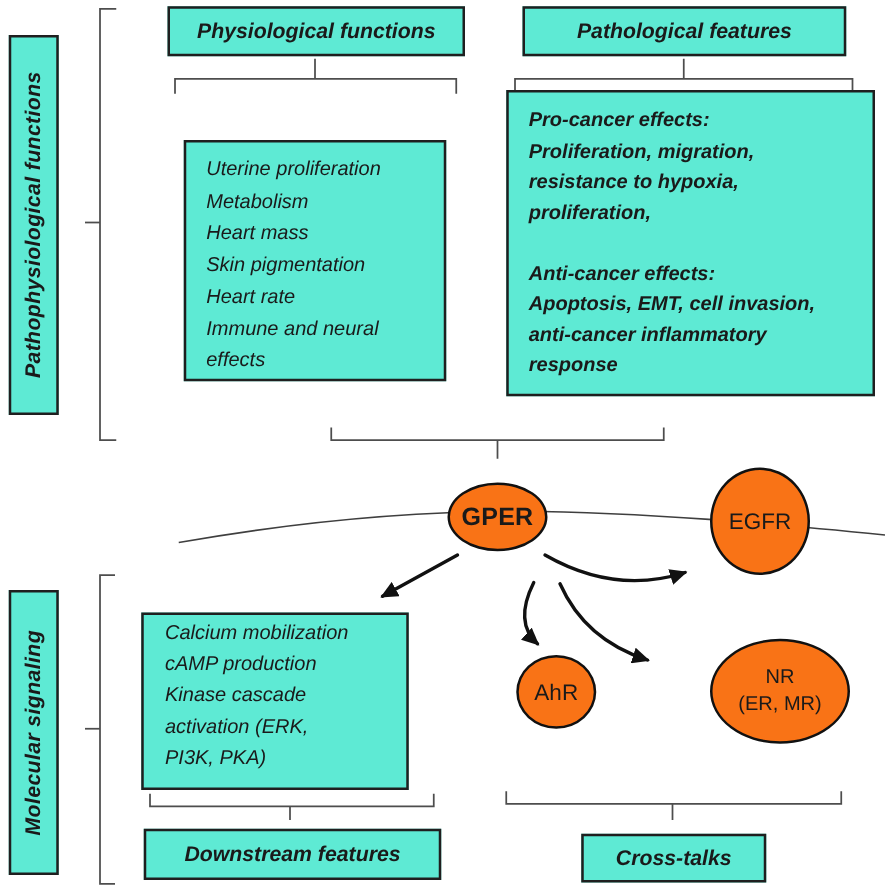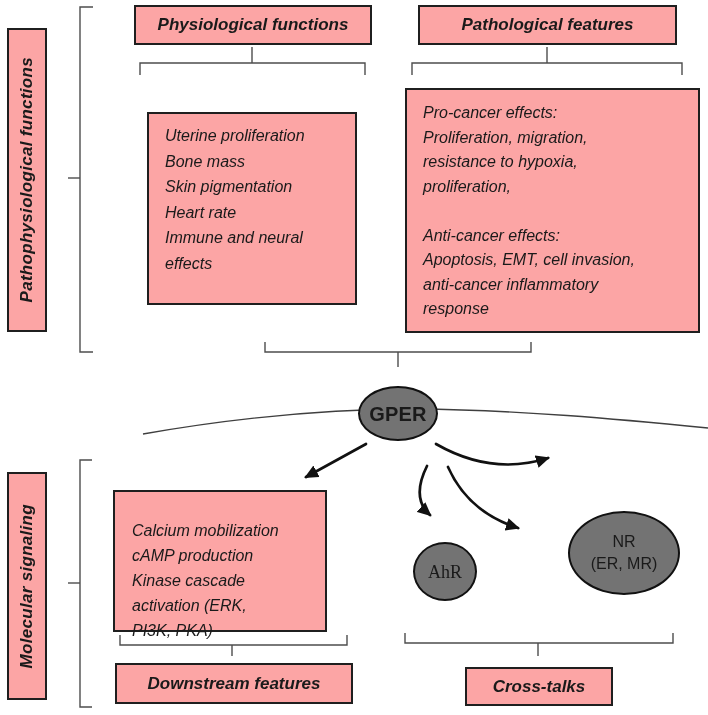--- a/index.html
+++ b/index.html
@@ -10,21 +10,21 @@
     background: #ffffff;
     font-family: "Liberation Sans", sans-serif;
     color: #1a1a1a;
     overflow: hidden;
   }
   #wires { position: absolute; left: 0; top: 0; z-index: 1; }
 
   .box {
     position: absolute;
     border: 2px solid #1f1f1f;
-    background: #fca5a5;
+    background: #5eead4;
     box-sizing: border-box;
     z-index: 2;
   }
   .title-box {
     display: flex;
     align-items: center;
     justify-content: center;
     font-style: italic;
     font-weight: 600;
     font-size: 17px;
@@ -46,21 +46,21 @@
     font-weight: 600;
     font-size: 17px;
     white-space: nowrap;
     letter-spacing: 0.3px;
   }
 
   .node {
     position: absolute;
     border: 2.5px solid #111111;
     border-radius: 50%;
-    background: #737373;
+    background: #f97316;
     box-sizing: border-box;
     display: flex;
     flex-direction: column;
     align-items: center;
     justify-content: center;
     z-index: 3;
     text-align: center;
   }
   .node .nl { line-height: 22px; white-space: nowrap; }
   #node-gper { font-weight: bold; font-size: 20px; letter-spacing: 0.2px; }
@@ -116,54 +116,58 @@
   </div>
   <div class="box vlabel" style="left:7px; top:472px; width:40px; height:228px;">
     <span>Molecular signaling</span>
   </div>
 
   <div class="box title-box" style="left:134px; top:5px; width:238px; height:40px;">Physiological functions</div>
   <div class="box title-box" style="left:418px; top:5px; width:259px; height:40px;">Pathological features</div>
 
   <div class="box list-box" style="left:147px; top:112px; width:210px; height:193px; padding:9px 4px 0 16px;">
     <div class="list-line">Uterine proliferation</div>
-    <div class="list-line">Bone mass</div>
+    <div class="list-line">Metabolism</div>
+    <div class="list-line">Heart mass</div>
     <div class="list-line">Skin pigmentation</div>
     <div class="list-line">Heart rate</div>
     <div class="list-line">Immune and neural</div>
     <div class="list-line">effects</div>
   </div>
 
-  <div class="box list-box" style="left:405px; top:88px; width:295px; height:245px; padding:11px 8px 16px 16px;">
+  <div class="box list-box" style="left:405px; top:72px; width:295px; height:245px; padding:11px 8px 16px 16px;font-weight:bold;">
     <div class="list-line tight">Pro-cancer effects:</div>
     <div class="list-line tight">Proliferation, migration,</div>
     <div class="list-line tight">resistance to hypoxia,</div>
     <div class="list-line tight">proliferation,</div>
     <div class="list-line tight"></div>
     <div class="list-line tight">Anti-cancer effects:</div>
     <div class="list-line tight">Apoptosis, EMT, cell invasion,</div>
     <div class="list-line tight">anti-cancer inflammatory</div>
     <div class="list-line tight">response</div>
   </div>
 
-  <div class="box list-box" style="left:113px; top:490px; width:214px; height:142px; padding:26px 8px 0 17px;">
+  <div class="box list-box" style="left:113px; top:490px; width:214px; height:142px; padding:2px 8px 0 17px;">
     <div class="list-line mid">Calcium mobilization</div>
     <div class="list-line mid">cAMP production</div>
     <div class="list-line mid">Kinase cascade</div>
     <div class="list-line mid">activation (ERK,</div>
     <div class="list-line mid">PI3K, PKA)</div>
   </div>
 
   <div class="box title-box" style="left:115px; top:663px; width:238px; height:41px;">Downstream features</div>
   <div class="box title-box" style="left:465px; top:667px; width:148px; height:39px;">Cross-talks</div>
 
   <div class="node" id="node-gper" style="left:358px; top:386px; width:80px; height:55px;">
     <span class="nl">GPER</span>
   </div>
-  <div class="node" id="node-ahr" style="left:413px; top:542px; width:64px; height:59px;font-family:Liberation Serif, serif;">
+  <div class="node" id="node-egfr" style="left:568px; top:374px; width:80px; height:86px;">
+    <span class="nl">EGFR</span>
+  </div>
+  <div class="node" id="node-ahr" style="left:413px; top:524px; width:64px; height:59px;">
     <span class="nl">AhR</span>
   </div>
   <div class="node" id="node-nr" style="left:568px; top:511px; width:112px; height:84px;">
     <span class="nl">NR</span>
     <span class="nl">(ER, MR)</span>
   </div>
 
 </div>
 
 </body></html>

